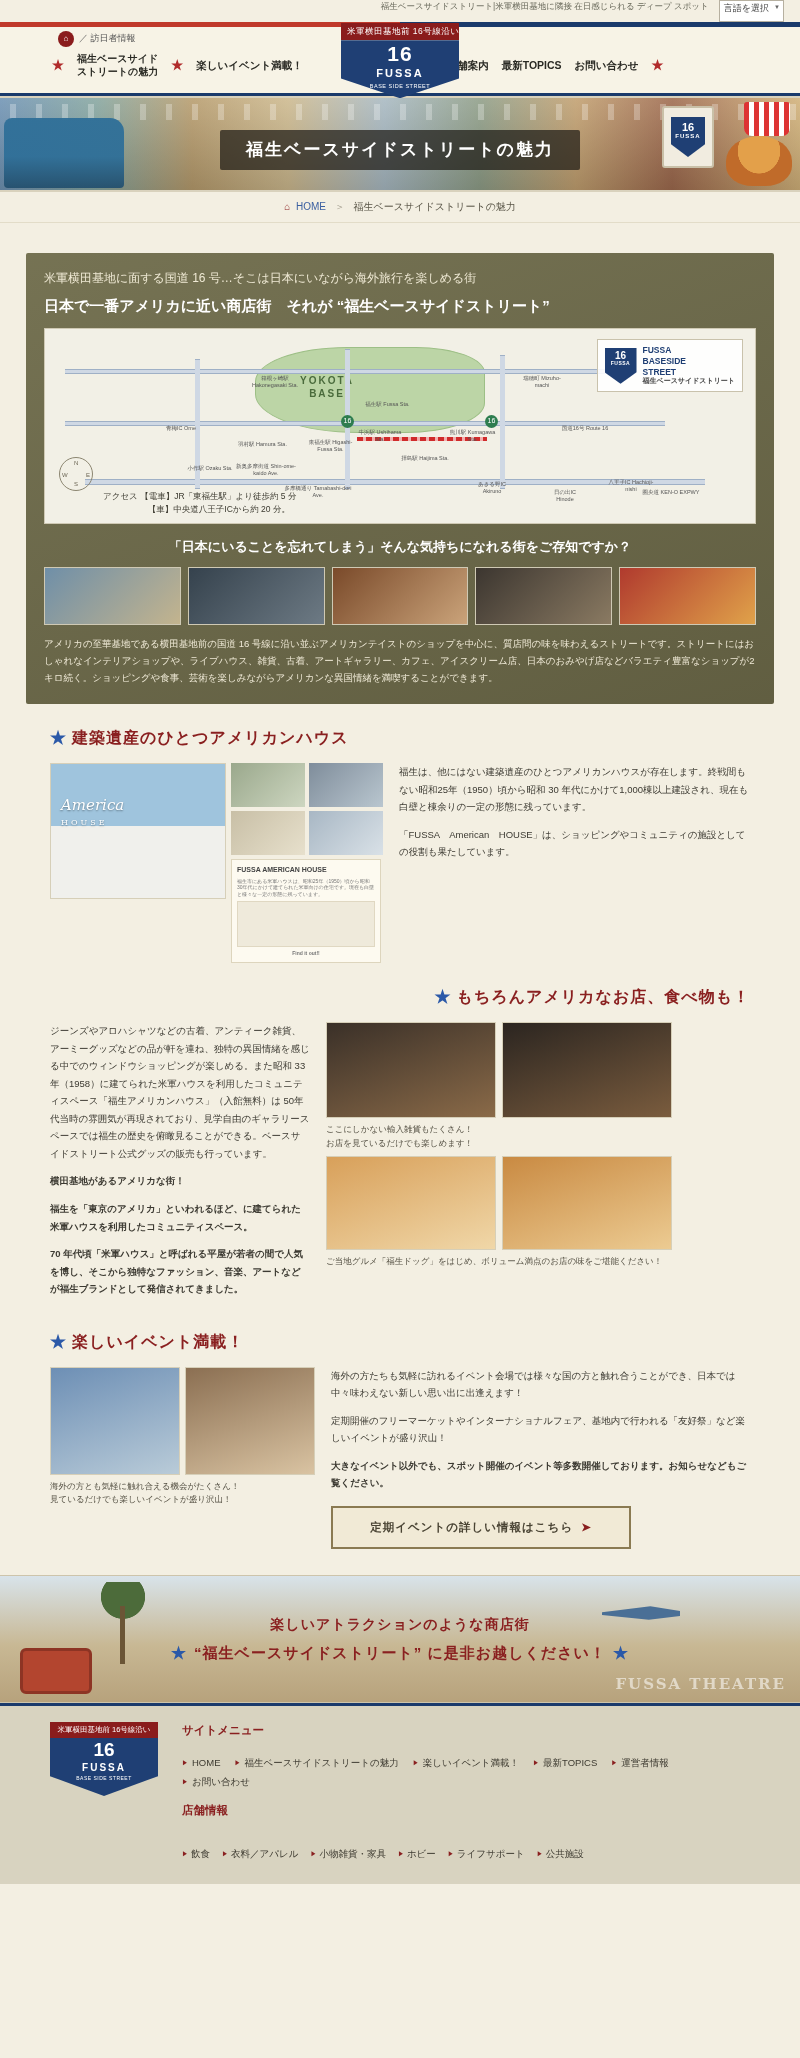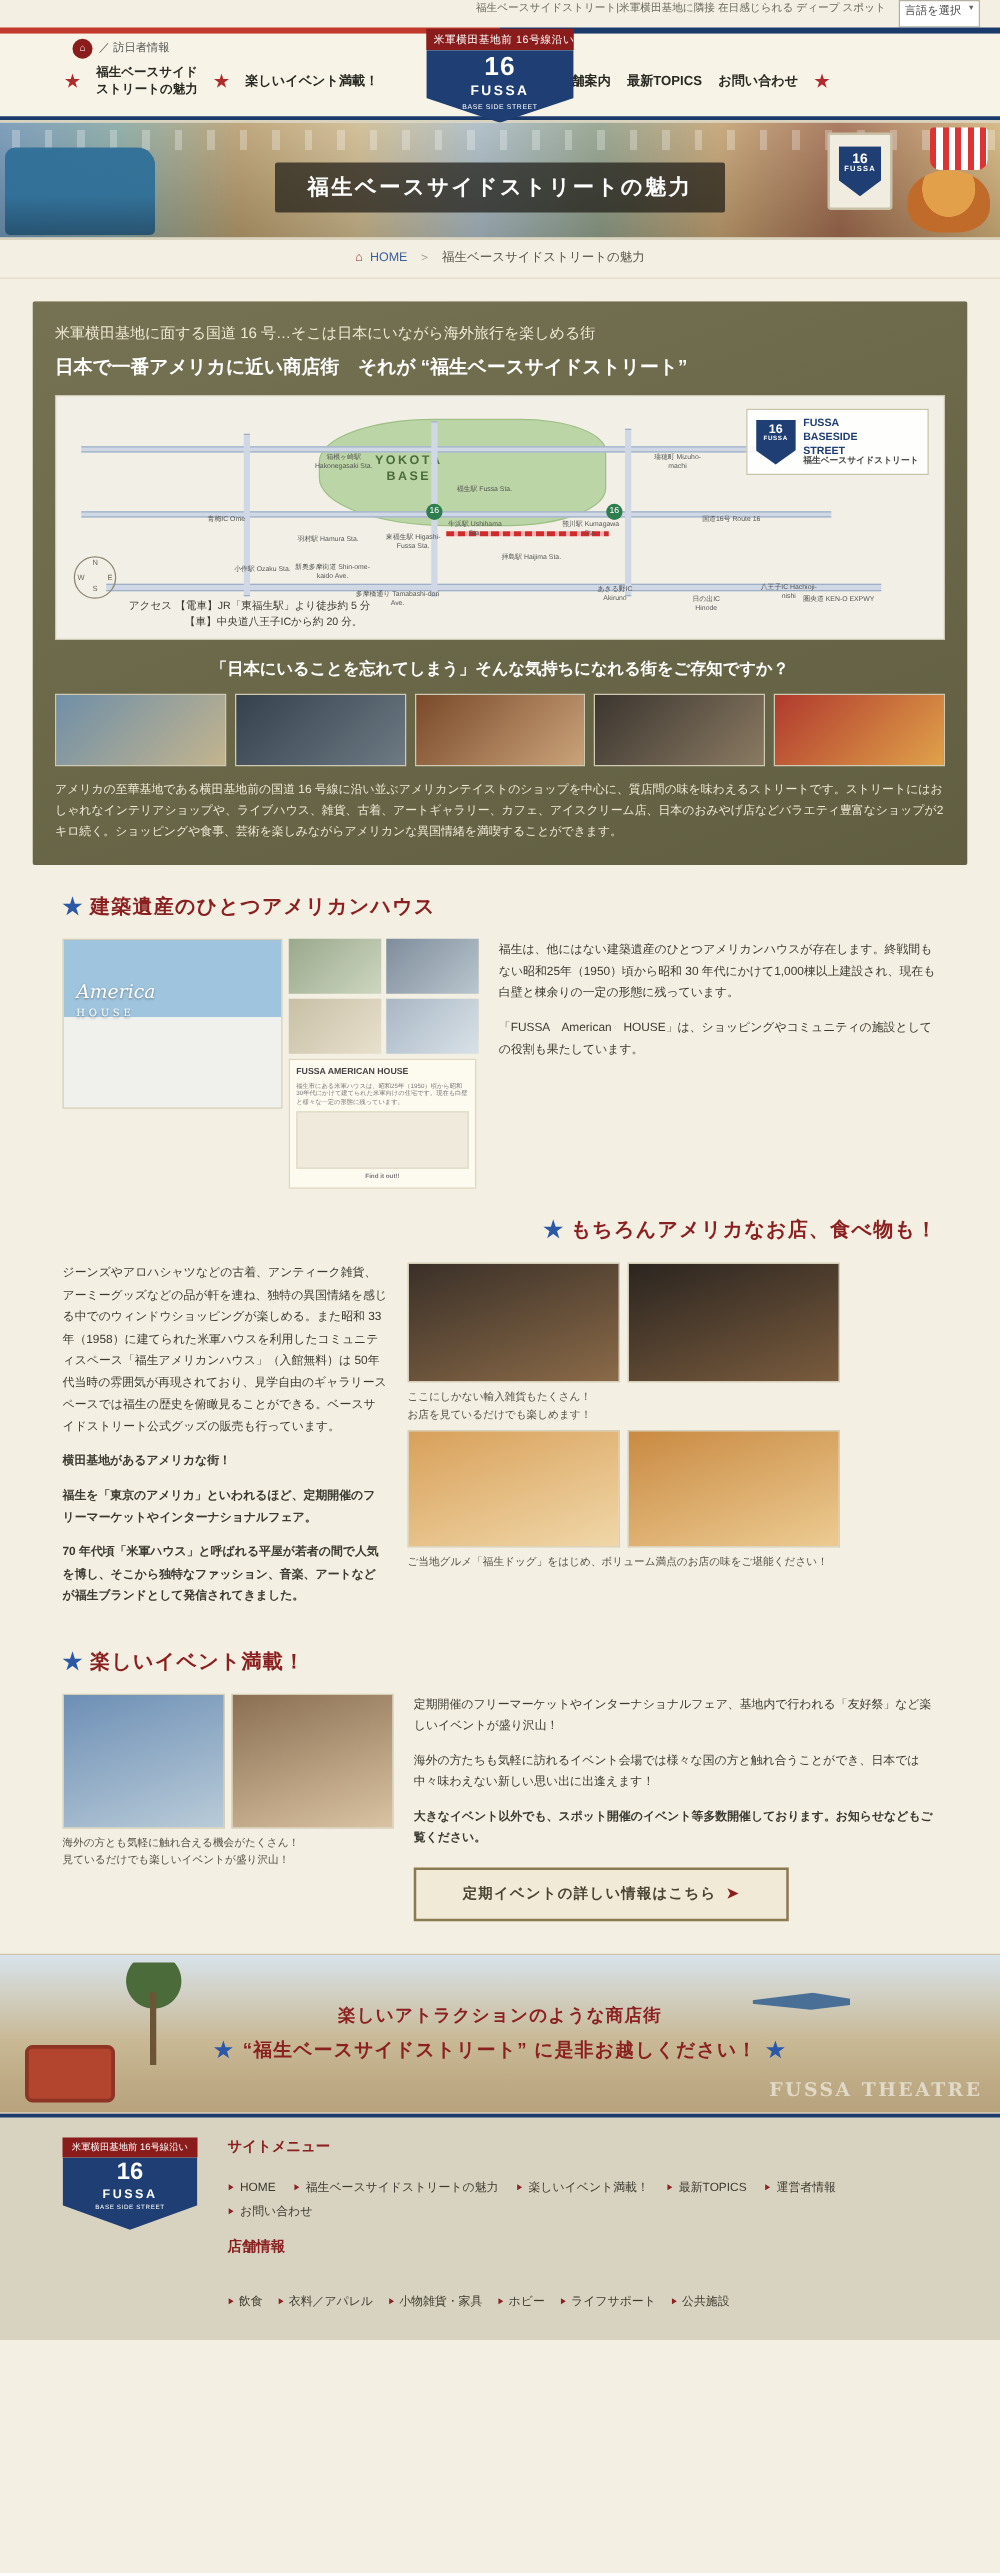--- a/index.html
+++ b/index.html
@@ -180,21 +180,21 @@
     border-bottom: 1px solid #e2dcc8;
   }
   .breadcrumb .bc-home { color: #3a5fa0; }
   .breadcrumb .bc-sep { margin: 0 6px; color: #9a9484; }
   .breadcrumb .home-ic { color: #8a1c1c; margin-right: 3px; }
 
   
   main { padding: 14px 0 0; }
 
   .panel {
-    width: 748px; margin: 4px auto;
+    width: 748px; margin: 16px auto;
     background: #6e6b4a;
     background-image: linear-gradient(160deg, rgba(255,255,255,.05), rgba(0,0,0,.12));
     padding: 16px 18px 18px;
     border-radius: 2px;
     color: #f2eedd;
   }
   .panel h2.lead {
     font-size: 12px; font-weight: normal; color: #efe9d4; margin-bottom: 7px;
   }
   .panel h3.lead2 {
@@ -572,21 +572,21 @@
     </section>
 
     <section class="block">
       <h2 class="sec-title right">
         <span class="star">★</span><span>もちろんアメリカなお店、食べ物も！</span>
       </h2>
       <div class="cols">
         <div class="col-txt" style="width:260px">
           <p>ジーンズやアロハシャツなどの古着、アンティーク雑貨、アーミーグッズなどの品が軒を連ね、独特の異国情緒を感じる中でのウィンドウショッピングが楽しめる。また昭和 33 年（1958）に建てられた米軍ハウスを利用したコミュニティスペース「福生アメリカンハウス」（入館無料）は 50年代当時の雰囲気が再現されており、見学自由のギャラリースペースでは福生の歴史を俯瞰見ることができる。ベースサイドストリート公式グッズの販売も行っています。</p>
           <p class="bold">横田基地があるアメリカな街！</p>
-          <p class="bold">福生を「東京のアメリカ」といわれるほど、定期開催のフリーマーケットやインターナショナルフェア。</p>
+          <p class="bold">福生を「東京のアメリカ」といわれるほど、に建てられた米軍ハウスを利用したコミュニティスペース。</p>
           <p class="bold">70 年代頃「米軍ハウス」と呼ばれる平屋が若者の間で人気を博し、そこから独特なファッション、音楽、アートなどが福生ブランドとして発信されてきました。</p>
         </div>
         <div style="flex:1">
           <div style="display:flex; gap:6px;">
             <div class="ph shop"></div>
             <div class="ph bar"></div>
           </div>
           <div class="cap" style="white-space:pre-line">ここにしかない輸入雑貨もたくさん！
 お店を見ているだけでも楽しめます！</div>
           <div style="display:flex; gap:6px; margin-top:6px;">
@@ -605,22 +605,22 @@
       <div class="cols">
         <div>
           <div style="display:flex; gap:5px;">
             <div class="ph ev1"></div>
             <div class="ph ev2"></div>
           </div>
           <div class="cap" style="white-space:pre-line; width:265px;">海外の方とも気軽に触れ合える機会がたくさん！
 見ているだけでも楽しいイベントが盛り沢山！</div>
         </div>
         <div class="col-txt" style="flex:1">
+          <p>海外の方たちも気軽に訪れるイベント会場では様々な国の方と触れ合うことができ、日本では中々味わえない新しい思い出に出逢えます！</p>
           <p>定期開催のフリーマーケットやインターナショナルフェア、基地内で行われる「友好祭」など楽しいイベントが盛り沢山！</p>
-          <p>海外の方たちも気軽に訪れるイベント会場では様々な国の方と触れ合うことができ、日本では中々味わえない新しい思い出に出逢えます！</p>
           <p class="bold">大きなイベント以外でも、スポット開催のイベント等多数開催しております。お知らせなどもご覧ください。</p>
           <a class="cta">
             <span>定期イベントの詳しい情報はこちら</span><span class="arrow">➤</span>
           </a>
         </div>
       </div>
     </section>
 
     <div class="bottom-banner">
       <div class="palm"></div>

